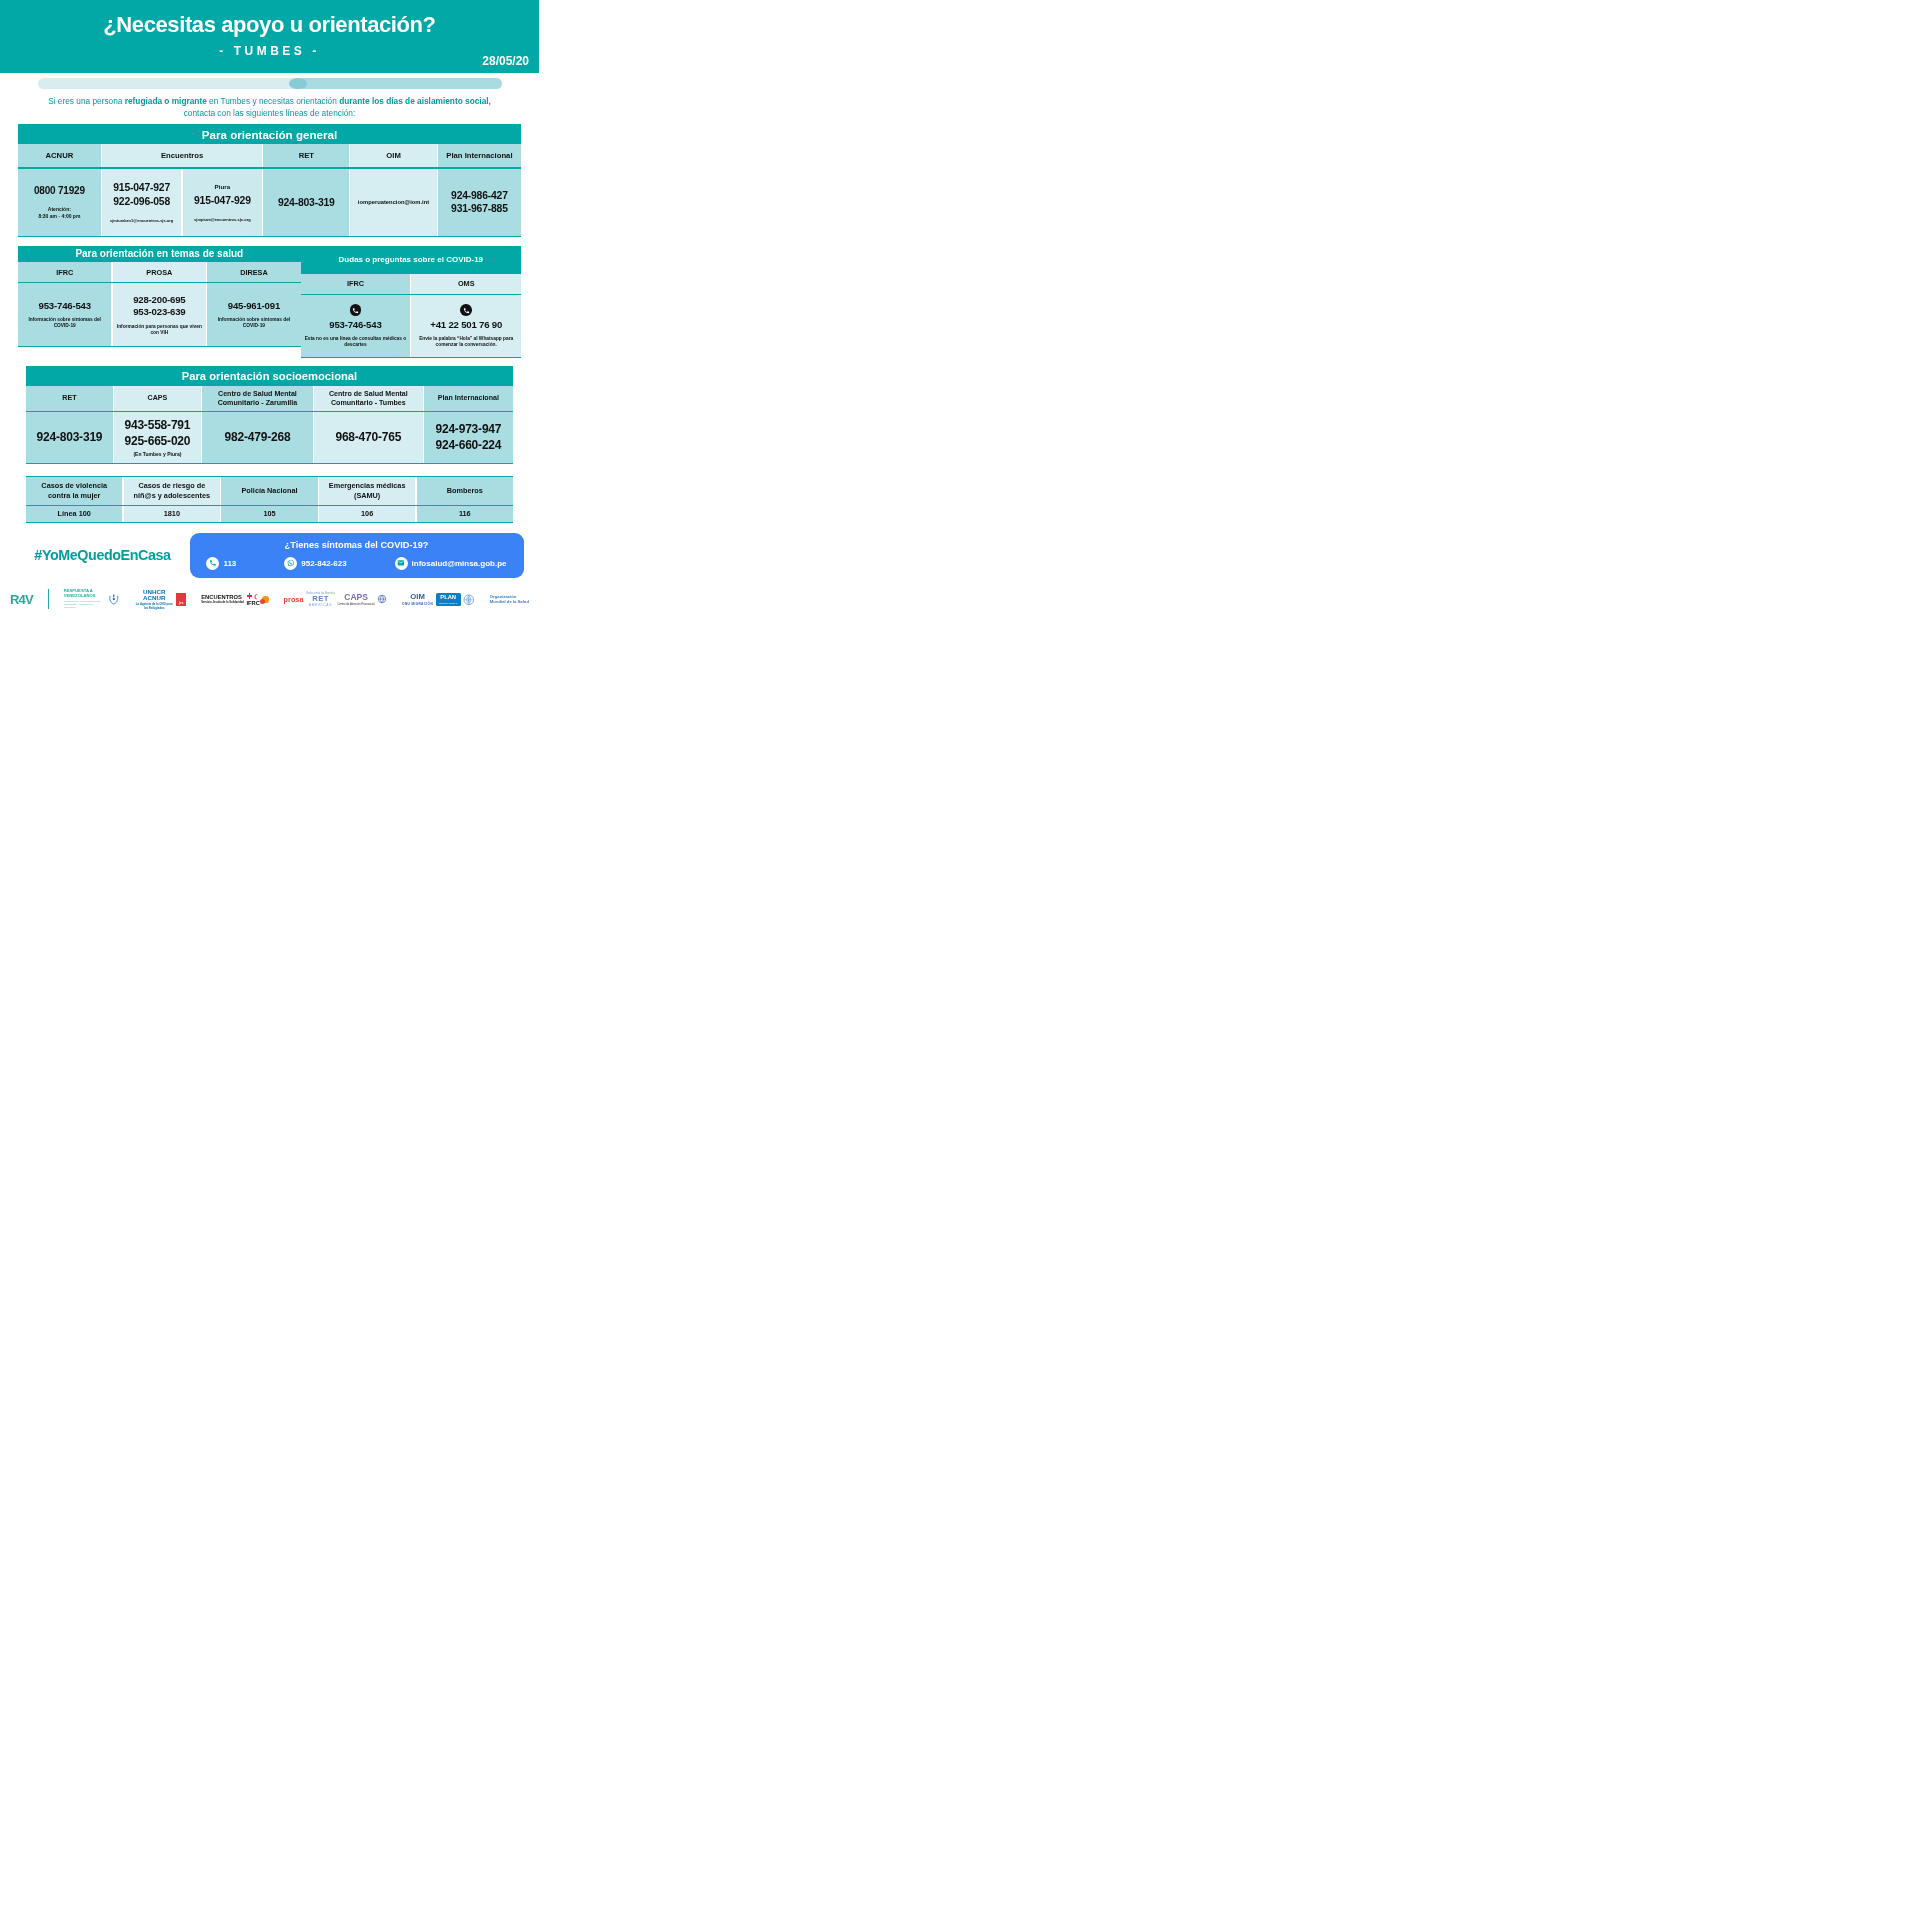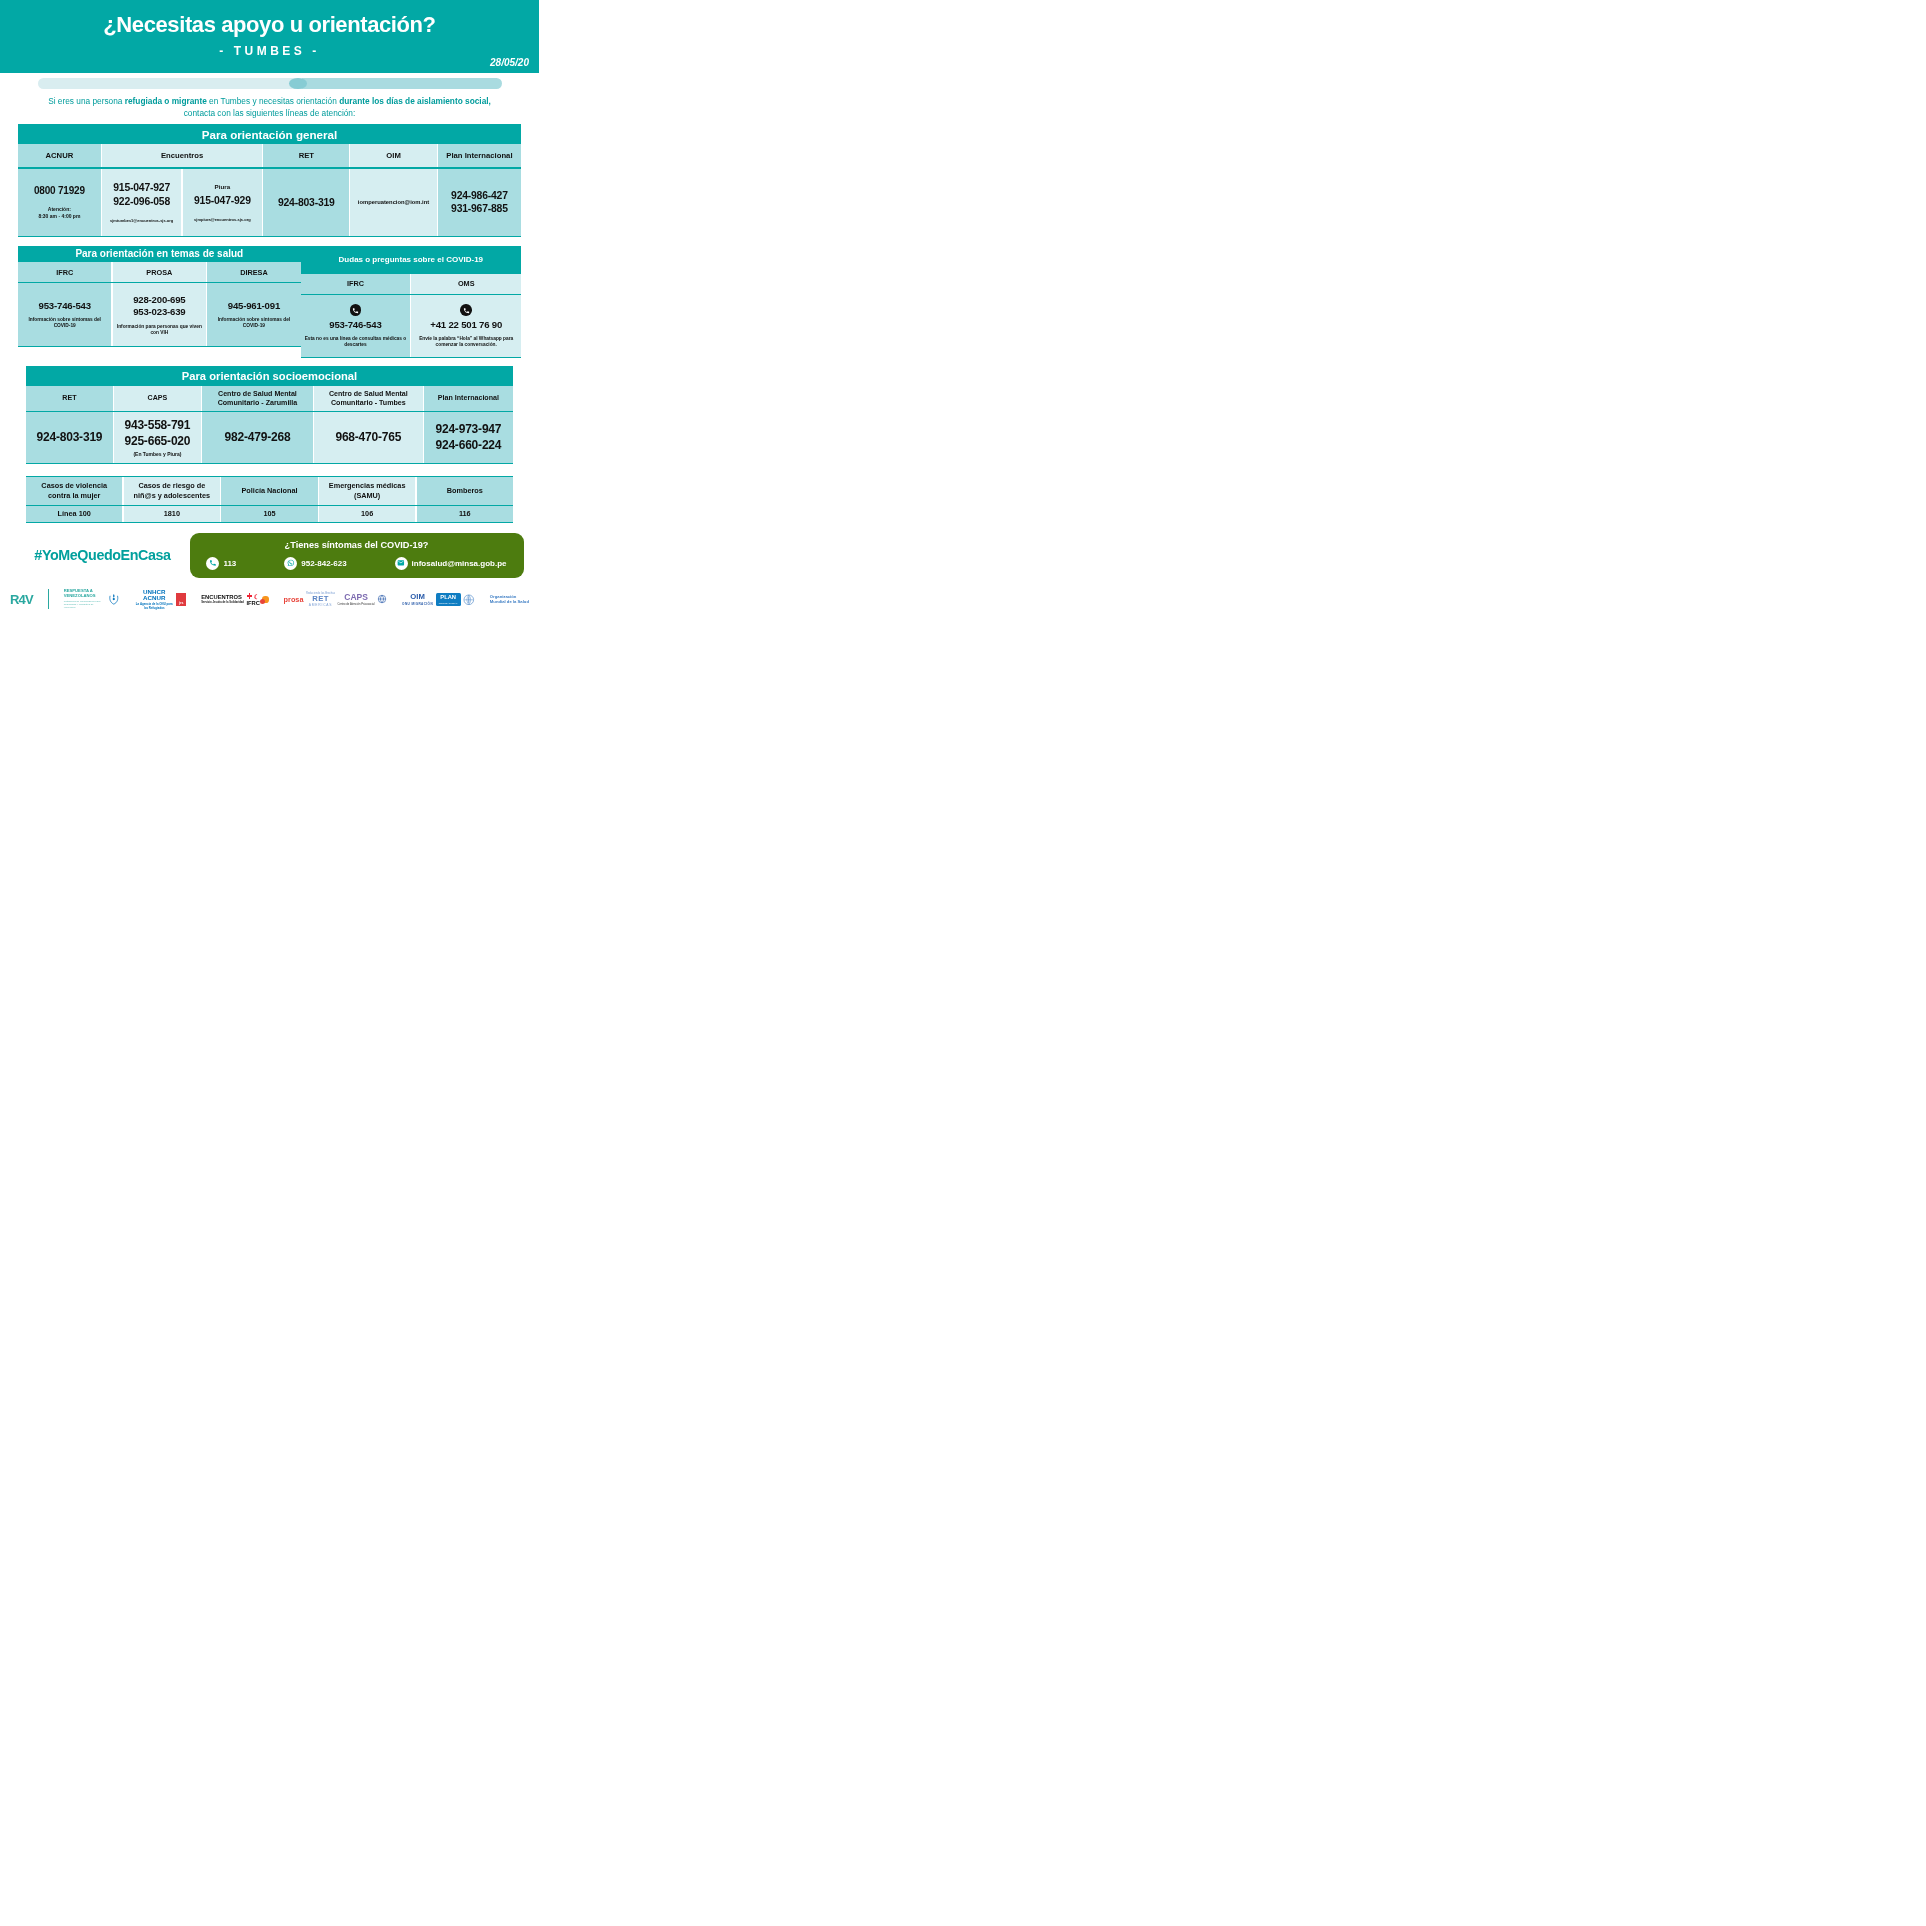--- a/index.html
+++ b/index.html
@@ -2,21 +2,21 @@
 <html style="font-size:6.2px"><head>
 <meta charset="utf-8">
 <style>
   html,body{margin:0;padding:0;background:#fff;}
   .page{width:539px;height:613px;position:relative;background:#fff;overflow:hidden;
         font-family:"Liberation Sans",sans-serif;color:#111;}
   
   .header{background:#02a8a5;height:73px;position:relative;text-align:center;color:#fff;}
   .header .title{font-size:22px;font-weight:800;letter-spacing:-0.4px;padding-top:11.6px;}
   .header .subtitle{font-size:12px;font-weight:700;letter-spacing:3.5px;margin-top:6.2px;}
-  .header .date{position:absolute;right:10px;bottom:4.6px;font-size:10px;font-weight:600;font-style:italic;}
+  .header .date{position:absolute;right:10px;bottom:4.6px;font-size:12px;font-weight:600;}
   
   .capsule{width:464px;height:11.2px;margin:5px auto 0;position:relative;border-radius:5.8px;overflow:hidden;}
   .capsule .left{position:absolute;left:0;top:0;bottom:0;width:57%;background:#d9edf0;}
   .capsule .right{position:absolute;right:0;top:0;bottom:0;width:43%;background:#a9dbe0;}
   .capsule .knob{position:absolute;left:54.2%;top:0;width:17.7px;height:11.2px;border-radius:50%;background:#87ccd4;}
   
   .intro{text-align:center;color:#019c9c;font-size:8.3px;line-height:1.45;font-weight:500;margin:5.4px auto 0;width:455px;}
   .intro b{font-weight:800;}
   
   .band{background:#02a8a5;color:#fff;font-weight:800;text-align:center;display:flex;align-items:center;justify-content:center;}
@@ -61,21 +61,21 @@
   .t-socio .num{font-size:12px;}
   .socio-note{font-weight:700;font-size:5px;margin-top:1.5px;}
   
   .t-emerg{width:487px;margin:11.6px auto 0;border-top:1.2px solid #02a8a5;}
   .t-emerg .grid{grid-template-columns:1fr 1fr 1fr 1fr 1fr;}
   .t-emerg .hcell{height:28px;font-size:7.3px;line-height:1.25;padding:0 3.9px;}
   .t-emerg .vcell{display:flex;align-items:center;justify-content:center;font-weight:800;font-size:7.3px;height:16px;}
   
   .bottom-row{width:508px;margin:10px auto 0;display:flex;align-items:center;}
   .hashtag{width:174px;text-align:center;color:#02a09d;font-weight:800;font-size:14.3px;letter-spacing:-0.4px;}
-  .symptoms{flex:1;background:#4d7c0f;border-radius:9px;color:#fff;padding:7px 11.6px 8.5px;}
+  .symptoms{flex:1;background:#3b82f6;border-radius:9px;color:#fff;padding:7px 11.6px 8.5px;}
   .symptoms .s-title{text-align:center;font-weight:800;font-size:9.2px;}
   .contacts{display:flex;justify-content:space-between;align-items:center;margin-top:7px;padding:0 5.4px;}
   .contact{display:flex;align-items:center;gap:3.9px;font-weight:800;font-size:8px;}
   .cicon{width:13px;height:13px;border-radius:50%;background:#fff;color:#02a8a5;display:flex;align-items:center;justify-content:center;flex:0 0 auto;}
   .cicon svg{width:7.7px;height:7.7px;fill:#02a8a5;}
   
   .logos{width:519px;margin:7.7px auto 0;display:flex;align-items:center;justify-content:space-between;height:27px;}
   .logo{display:flex;align-items:center;gap:15px;}
   .r4v-main{color:#2aa8a0;font-weight:800;font-size:13px;letter-spacing:-0.8px;}
   .r4v-div{width:0.8px;height:20px;background:#2aa8a0;}

